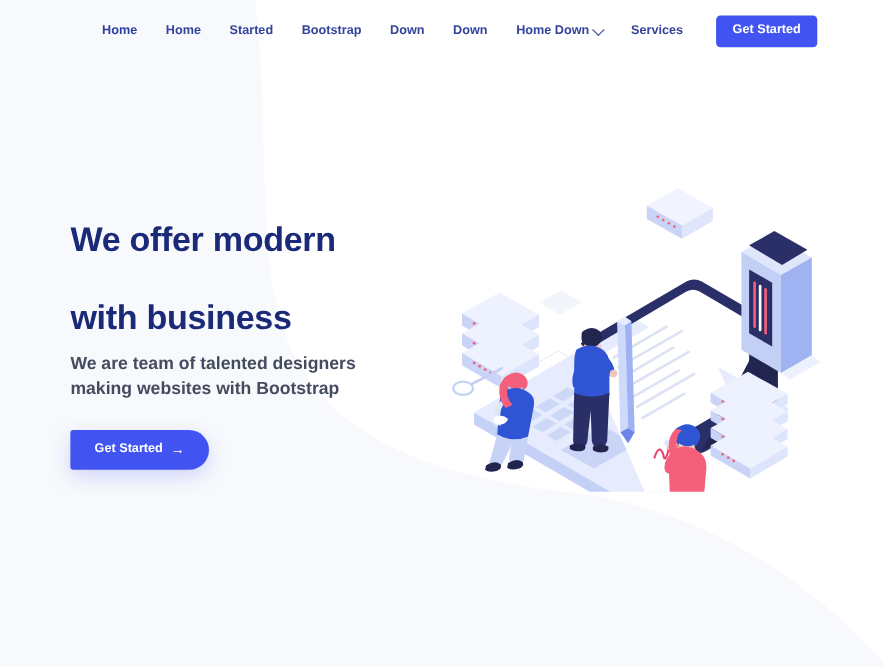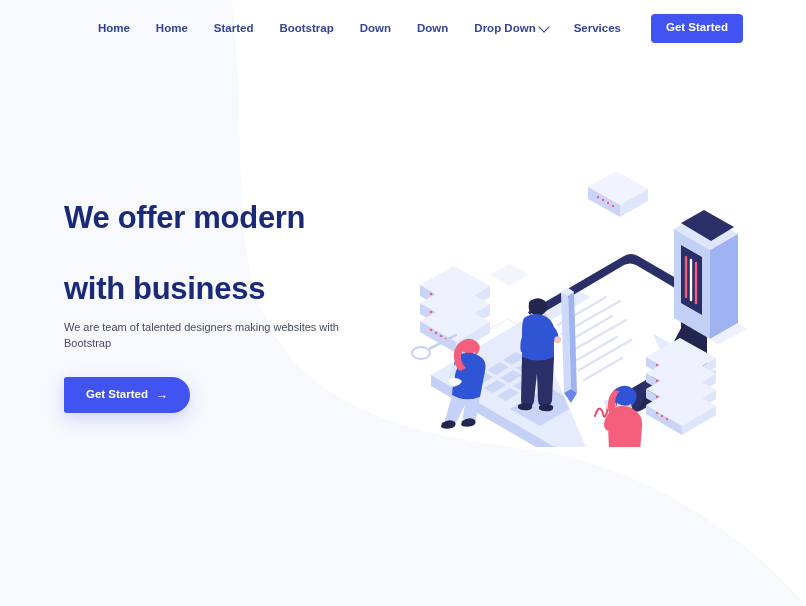--- a/index.html
+++ b/index.html
@@ -143,24 +143,24 @@
   .hero-title {
     margin: 0;
     font-size: 31px;
     line-height: 1.14;
     font-weight: 700;
     color: #1b2a78;
     letter-spacing: -0.3px;
   }
   .hero-sub {
     margin: 14px 0 0;
-    font-size: 11px;
+    font-size: 16px;
     line-height: 1.42;
     color: #444b5e;
-    font-weight: 400;
+    font-weight: 700;
     max-width: 305px;
   }
   .btn-getstarted-hero {
     margin-top: 26px;
     display: inline-flex;
     align-items: center;
     gap: 7px;
     background: #4154f1;
     color: #ffffff;
     font-size: 11.5px;
@@ -214,21 +214,21 @@
       <a class="nav-link" href="#">
         <span>Bootstrap</span>
       </a>
       <a class="nav-link" href="#">
         <span>Down</span>
       </a>
       <a class="nav-link" href="#">
         <span>Down</span>
       </a>
       <a class="nav-link" href="#">
-        <span>Drop Down</span>
+        <span>Home Down</span>
         <span class="chev"></span>
       </a>
       <a class="nav-link" href="#">
         <span>Services</span>
       </a>
       <button class="btn-getstarted-nav">Get Started</button>
     </nav>
   </header>
 
   <section class="hero">

